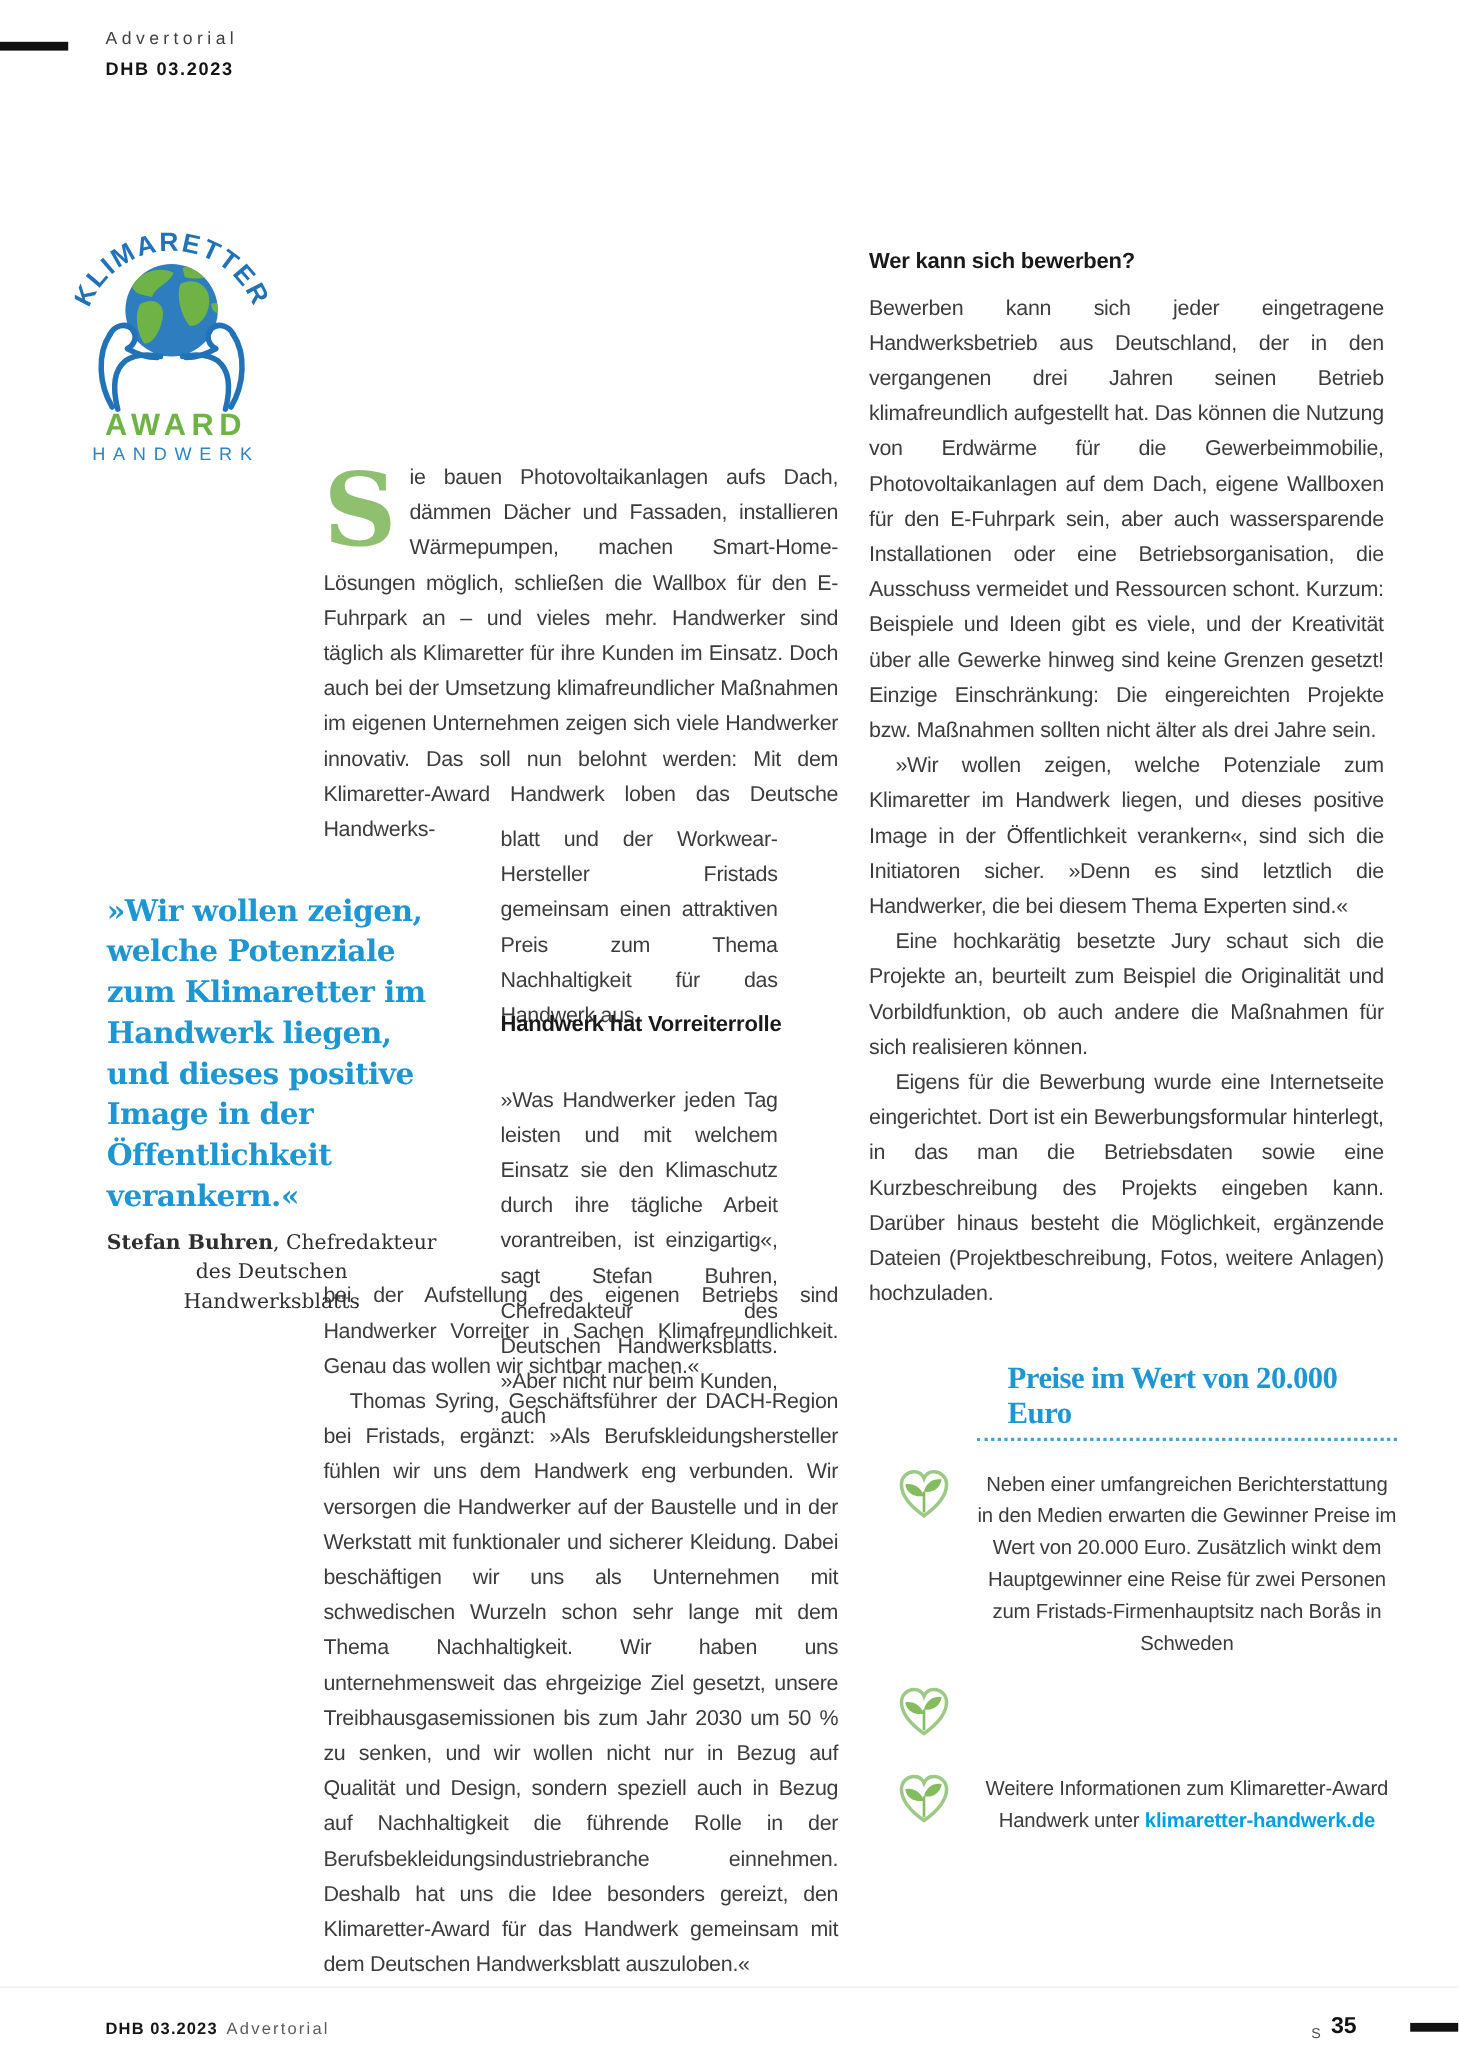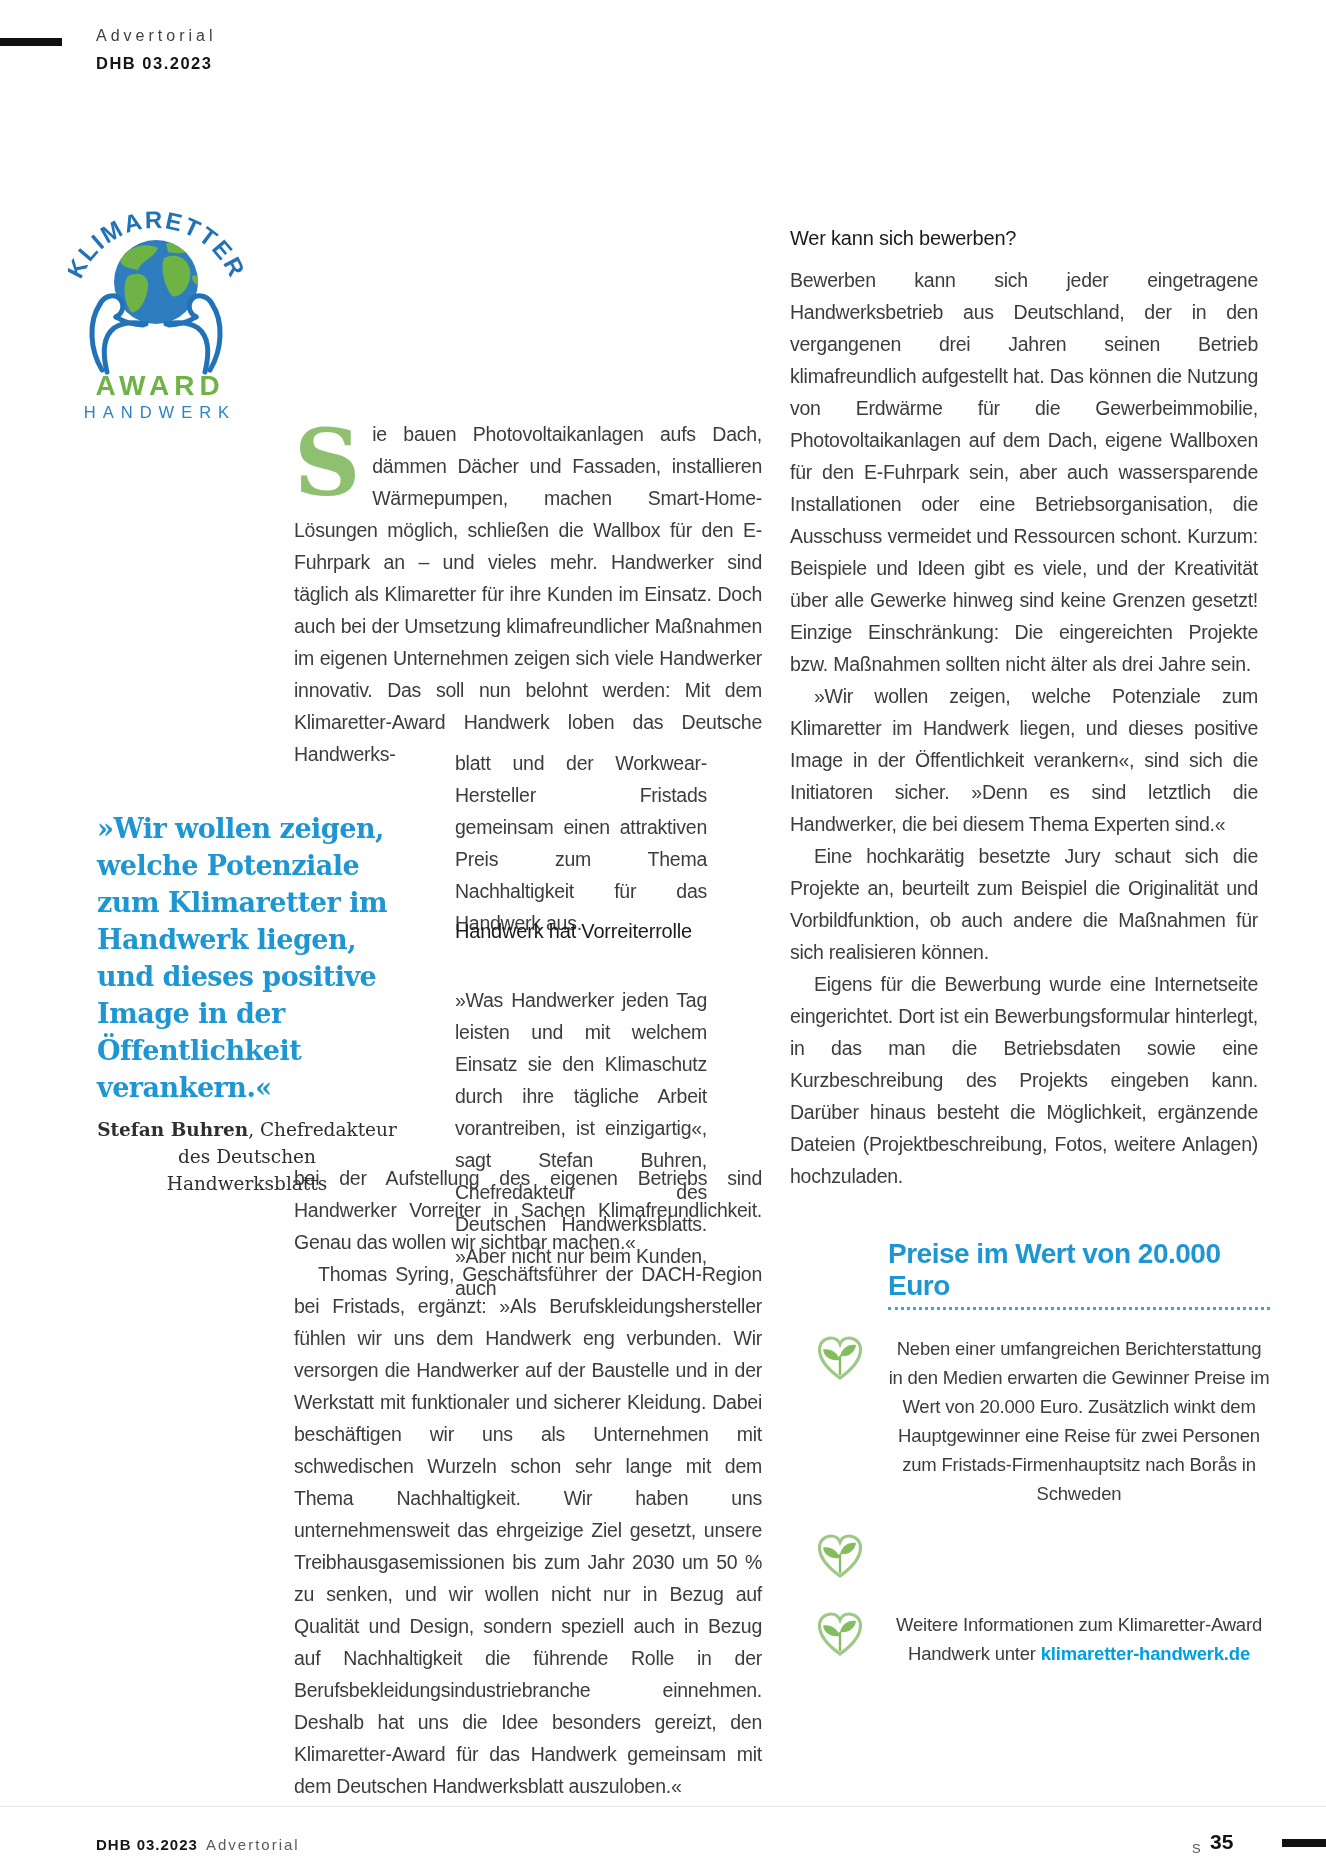--- a/index.html
+++ b/index.html
@@ -15,21 +15,21 @@
 
   
   .hd-bar{left:0;top:38px;width:62px;height:8px;background:#111;}
   .kicker{left:96px;top:27px;font-size:16px;letter-spacing:4px;color:#3f3f3f;}
   .issue{left:96px;top:54px;font-size:16.5px;font-weight:bold;letter-spacing:1.5px;color:#141414;}
 
   
   .bodytxt{font-size:19.5px;line-height:32px;letter-spacing:-0.25px;text-align:justify;color:var(--text);}
   .bodytxt p{text-align:justify;}
   .ind{text-indent:24px;}
-  .colhead{font-size:20px;font-weight:normal;color:var(--heading);letter-spacing:-0.2px;white-space:nowrap;}
+  .colhead{font-size:20px;font-weight:bold;color:var(--heading);letter-spacing:-0.2px;white-space:nowrap;}
 
   .block-a{left:294px;top:418px;width:468px;}
   .dropcap{float:left;font-family:"DejaVu Serif",serif;font-weight:bold;font-size:92px;
            line-height:78px;color:var(--soft-green);padding:6px 12px 0 0;}
   .block-b{left:455px;top:747px;width:252px;}
   .subhead{left:455px;top:920px;}
   .block-c{left:455px;top:984px;width:252px;}
   .block-d{left:294px;top:1162px;width:468px;}
 
   
@@ -37,21 +37,21 @@
   .pq-text{font-size:27px;line-height:37px;font-weight:bold;color:var(--accent-blue);letter-spacing:-0.5px;}
   .pq-attr{margin-top:10px;font-size:18.5px;line-height:27px;color:#2f2f2f;font-family:"DejaVu Serif",serif;text-align:center;}
   .pq-attr b{font-weight:bold;}
 
   
   .right-col{left:790px;top:222px;width:468px;}
   .right-col h2{margin-bottom:10px;}
 
   
   .prize{left:815px;top:1238px;width:455px;}
-  .prize-title{margin-left:73px;font-family:Liberation Sans, sans-serif;font-weight:bold;
+  .prize-title{margin-left:101px;font-family:Liberation Serif, serif;font-weight:bold;
                font-size:28px;letter-spacing:-0.5px;color:var(--accent-blue);}
   .prize-rule{margin-left:73px;border-bottom:3px dotted var(--accent-blue);margin-top:5px;opacity:.85;}
   .prize-item{display:flex;margin-top:24px;}
   .prize-item .p-icon{flex:0 0 73px;}
   .prize-item .p-txt{font-size:18.5px;line-height:29px;letter-spacing:-0.2px;color:var(--text);text-align:center;}
   .prize-link{color:var(--link-blue);font-weight:bold;text-decoration:none;}
 
   
   .ft-rule{left:0;top:1806px;width:1326px;height:1px;background:#e9e9e9;}
   .ft-issue{left:96px;top:1836px;font-size:15px;font-weight:bold;letter-spacing:1px;color:#161616;}

